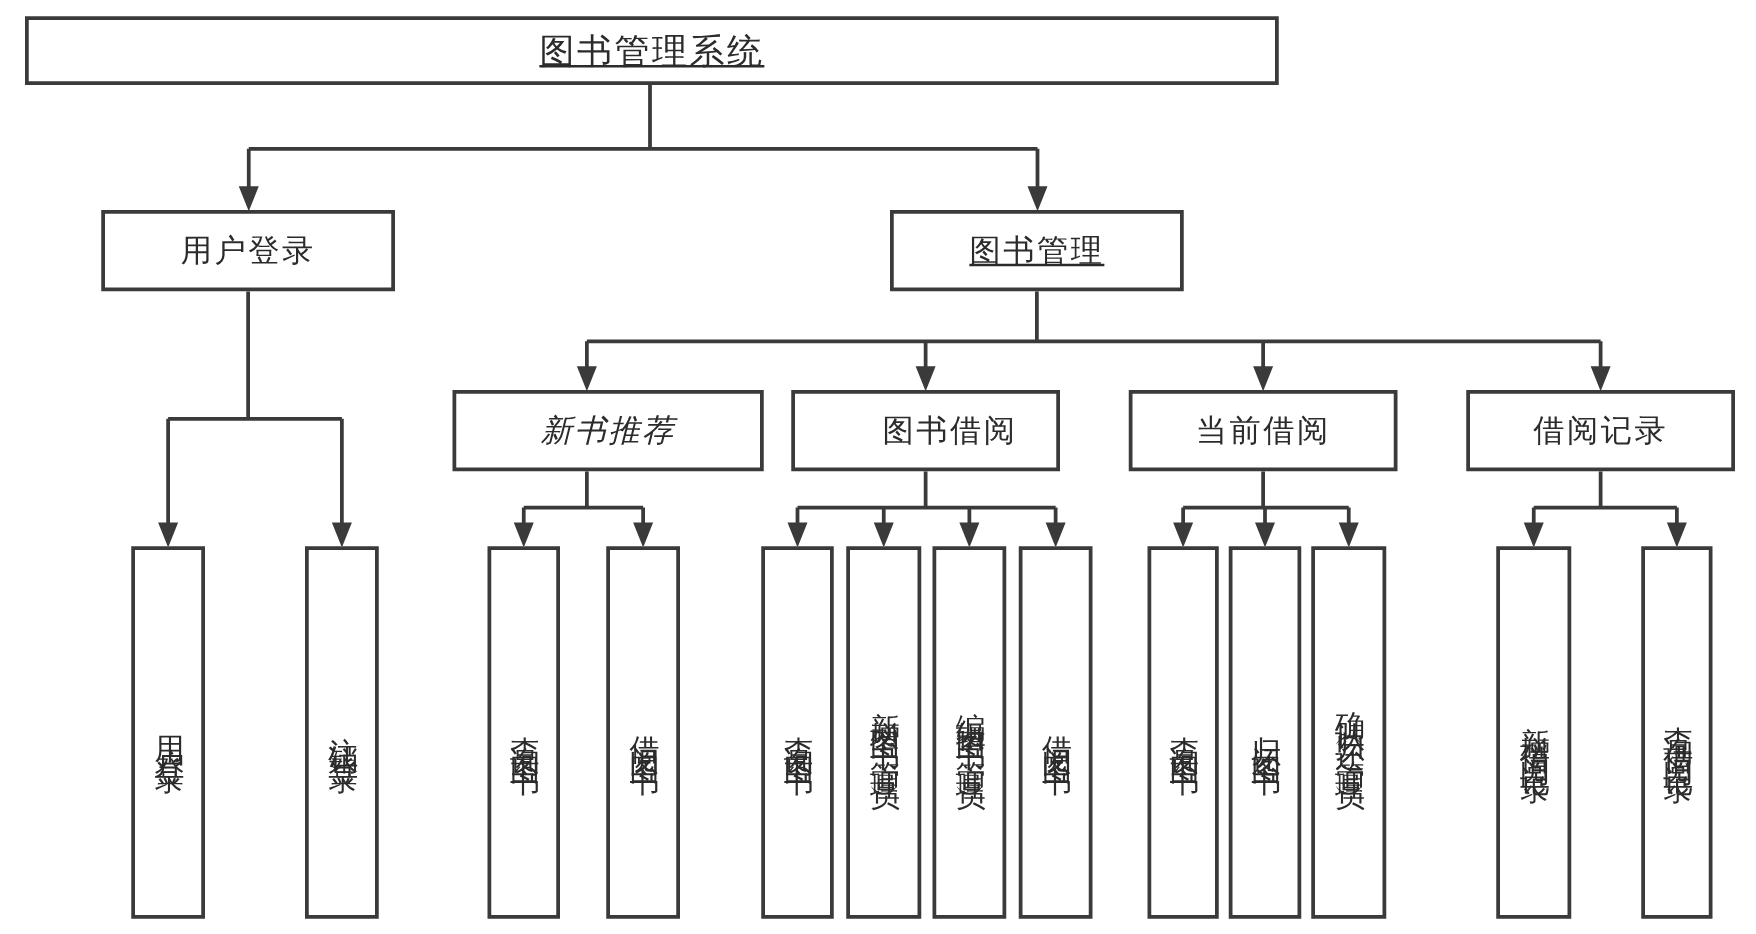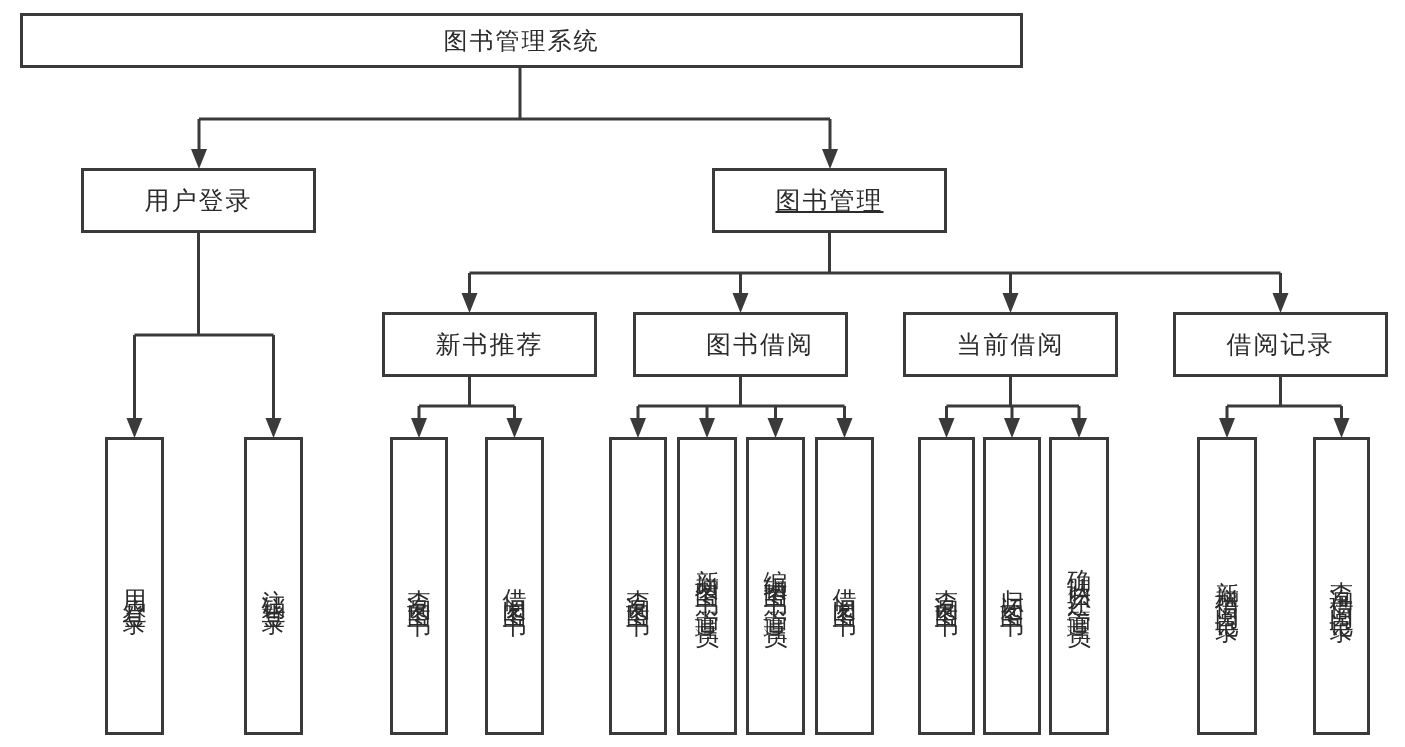--- a/index.html
+++ b/index.html
@@ -10,21 +10,21 @@
   .connector-layer{position:absolute;left:0;top:0;z-index:1;pointer-events:none;}
   .connector-layer .ln{fill:none;stroke:var(--color-line,#3a3a3a);stroke-width:3;}
   .connector-layer .ar{fill:var(--color-line,#3a3a3a);stroke:none;}
   .node{
     position:absolute;box-sizing:border-box;z-index:2;
     border:3px solid var(--color-line,#3a3a3a);background:#fff;
     display:flex;align-items:center;justify-content:center;
     color:var(--color-text,#2b2b2b);
   }
   .h-node{font-size:25px;letter-spacing:2px;white-space:nowrap;}
-  .root-node{font-size:24px;}
+  .root-node{font-size:28px;text-decoration:underline;}
   .v-node{
     writing-mode:vertical-rl;text-orientation:mixed;
     font-size:24px;letter-spacing:8px;line-height:1;
   }
   .watermark{
     position:absolute;right:2px;bottom:4px;z-index:5;
     font-size:22px;letter-spacing:1px;
     color:var(--color-watermark,#a6a6a6);
     white-space:nowrap;
   }
@@ -63,21 +63,21 @@
       <path class="ln" d="M1280.5,377 V406 M1227,406 H1341.5 M1227,406 V419 M1341.5,406 V419"></path>
       <path class="ar" d="M1219,418 h16 l-8,20 z M1333.5,418 h16 l-8,20 z"></path>
     </g>
   </svg>
 
   <div class="node h-node root-node" style="left:20px;top:13px;width:1003px;height:55px;">图书管理系统</div>
 
   <div class="node h-node" style="left:81px;top:168px;width:235px;height:65px;">用户登录</div>
   <div class="node h-node" style="left:712px;top:168px;width:235px;height:65px;text-decoration:underline;">图书管理</div>
 
-  <div class="node h-node" style="left:382px;top:312px;width:215px;height:65px;">新书推荐</div>
+  <div class="node h-node" style="left:362px;top:312px;width:249px;height:65px;font-style:italic;">新书推荐</div>
   <div class="node h-node" style="left:633px;top:312px;width:215px;height:65px;padding-left:39px;">图书借阅</div>
   <div class="node h-node" style="left:903px;top:312px;width:215px;height:65px;">当前借阅</div>
   <div class="node h-node" style="left:1173px;top:312px;width:215px;height:65px;">借阅记录</div>
 
   <div class="node v-node" style="left:105px;top:437px;width:59px;height:298px;">用户登录</div>
   <div class="node v-node" style="left:244px;top:437px;width:59px;height:298px;">注销登录</div>
 
   <div class="node v-node" style="left:390px;top:437px;width:58px;height:298px;">查询图书</div>
   <div class="node v-node" style="left:485px;top:437px;width:59px;height:298px;">借阅图书</div>
 

